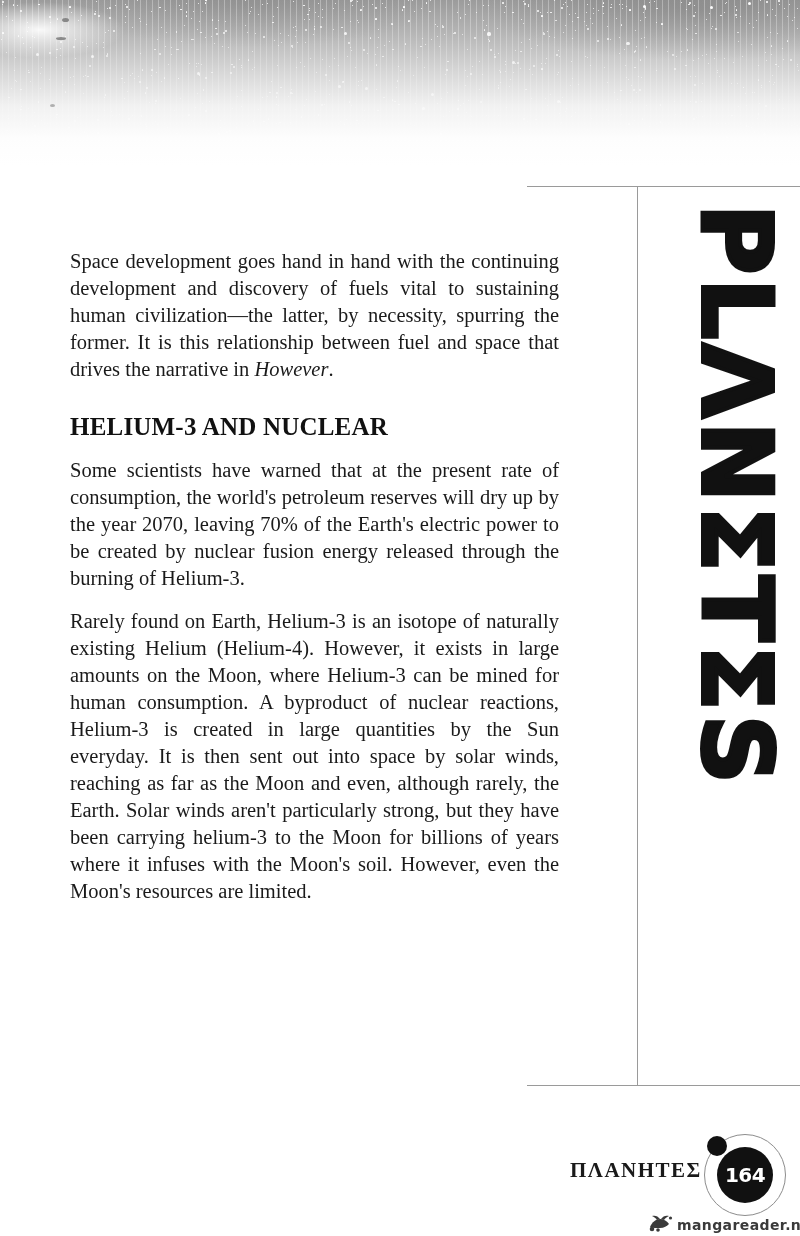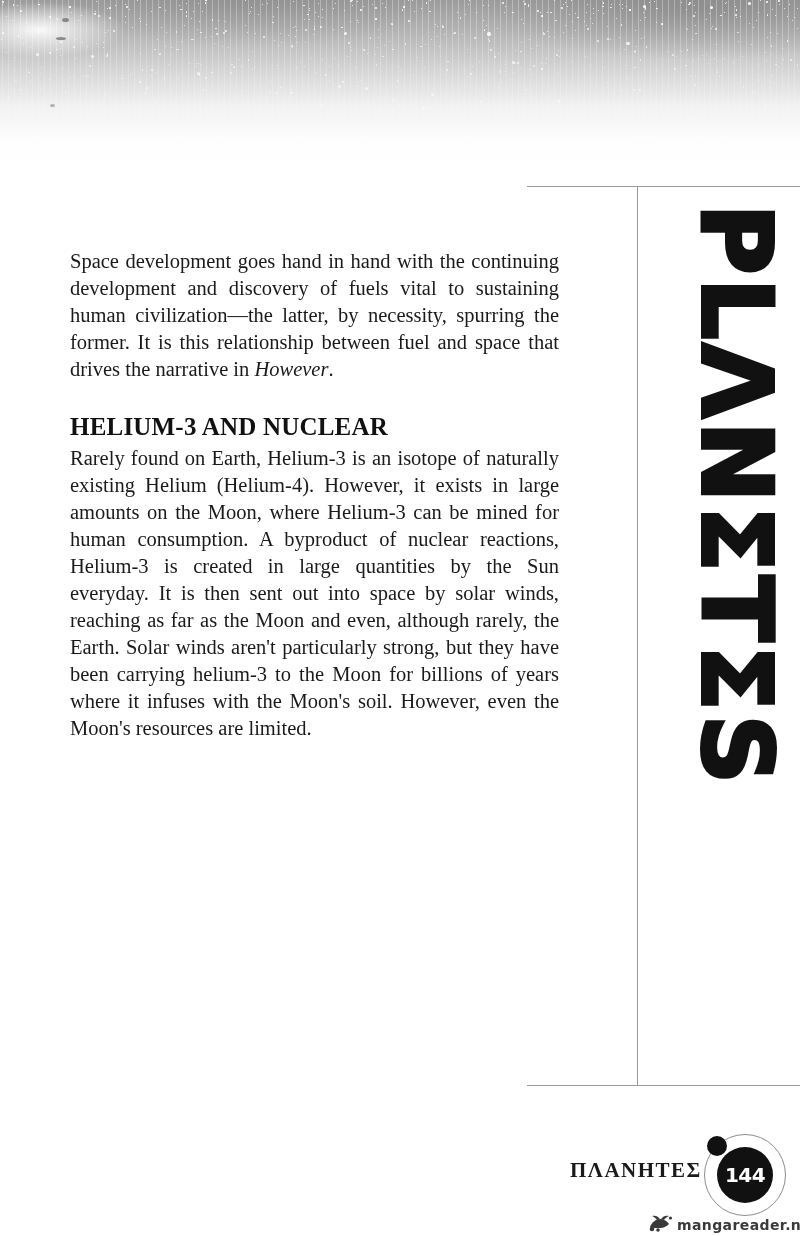--- a/index.html
+++ b/index.html
@@ -107,21 +107,21 @@
     margin: 0 0 6px 0;
     font-family: "Liberation Serif", serif;
     font-weight: bold;
     font-size: 25px;
     line-height: 1.1;
     letter-spacing: .2px;
     color: #111111;
   }
   h2.heading.second {
     margin-top: 30px;
-    margin-bottom: 4px;
+    margin-bottom: 16px;
   }
   p.body {
     margin: 0 0 16px 0;
     font-family: "Liberation Serif", serif;
     font-size: 20.5px;
     line-height: 27px;
     text-align: justify;
     color: #1a1a1a;
   }
   p.body:last-child { margin-bottom: 0; }
@@ -1150,36 +1150,37 @@
   <div class="rule-h" style="left:527px;top:1085px;width:273px;"></div>
   <div class="rule-v" style="left:637px;top:186px;height:900px;"></div>
 
   <div class="column">
 
 
     <p class="body"><span>Space development goes hand in hand with the continuing development and discovery of fuels vital to sustaining human civilization—the latter, by necessity, spurring the former. It is this relationship between fuel and space that drives the narrative in </span><em>However</em><span>.</span></p>
 
     <h2 class="heading second">HELIUM-3 AND NUCLEAR</h2>
 
+    <p class="body">Some scientists have warned that at the present rate of consumption, the world's petroleum reserves will dry up by the year 2070, leaving 70% of the Earth's electric power to be created by nuclear fusion energy released through the burning of Helium-3.</p>
 
     <p class="body">Rarely found on Earth, Helium-3 is an isotope of naturally existing Helium (Helium-4). However, it exists in large amounts on the Moon, where Helium-3 can be mined for human consumption. A byproduct of nuclear reactions, Helium-3 is created in large quantities by the Sun everyday. It is then sent out into space by solar winds, reaching as far as the Moon and even, although rarely, the Earth. Solar winds aren't particularly strong, but they have been carrying helium-3 to the Moon for billions of years where it infuses with the Moon's soil. However, even the Moon's resources are limited.</p>
   </div>
 
   <div class="vertical-title">
     <div class="glyphs">PLΛNΣTΣS</div>
   </div>
 
   <div class="footer"></div>
 
   <div class="series-name">ΠΛΑΝΗΤΕΣ</div>
 
   <div class="page-badge">
     <div class="orbit"></div>
     <div class="planet"></div>
-    <div class="num">144</div>
+    <div class="num">164</div>
     <div class="moon"></div>
   </div>
 
   <div class="watermark">
     <span class="wm-icon">
       <svg width="26" height="18" viewBox="0 0 26 18" aria-hidden="true">
         <path d="M2 13 C4 8, 8 5, 12 5 C16 5, 19 7, 21 10 C19 12, 16 14, 12 14 C8 14, 5 14, 2 13 Z" fill="#3a3a3a"></path>
         <path d="M12 5 C10 2, 7 1, 4 2 C6 3, 8 4, 9 6 Z" fill="#3a3a3a"></path>
         <path d="M13 5 C15 2, 18 1, 21 2 C19 3, 17 4, 16 6 Z" fill="#3a3a3a"></path>
         <circle cx="4" cy="15" r="2.3" fill="#3a3a3a"></circle>

